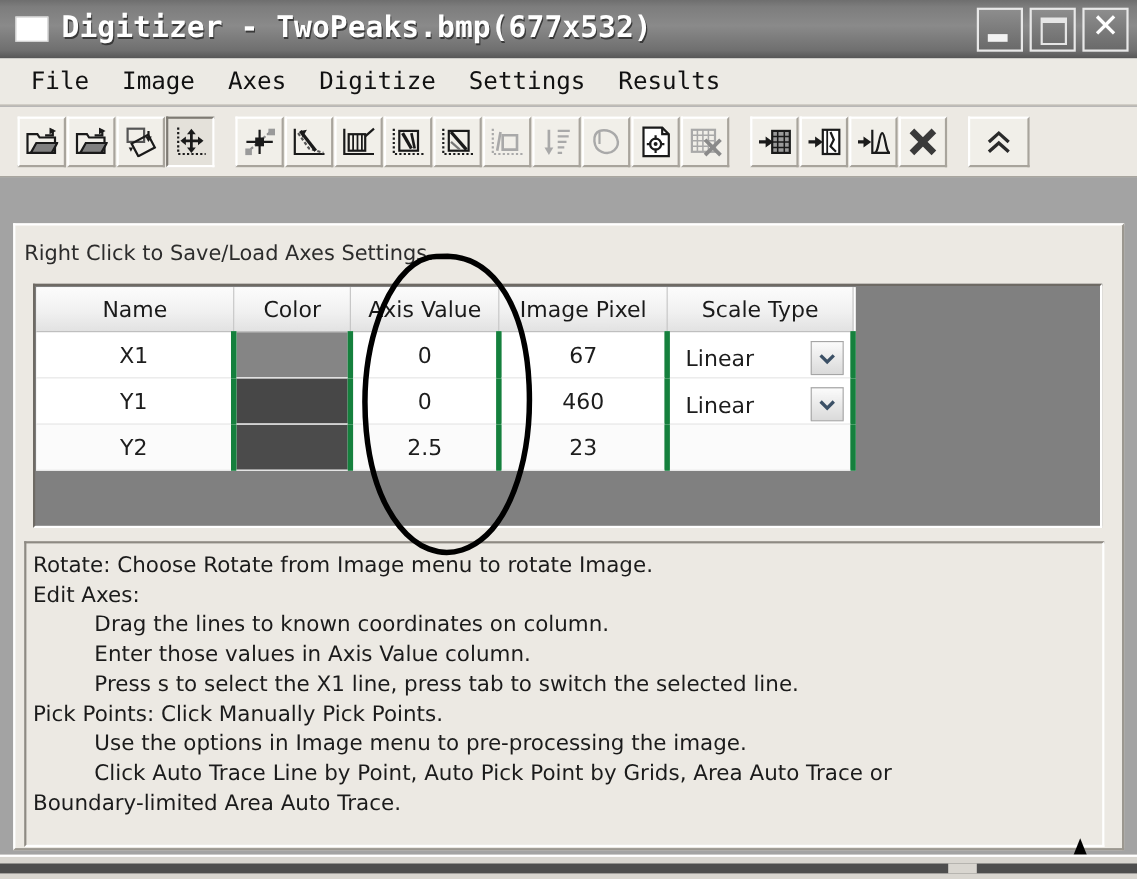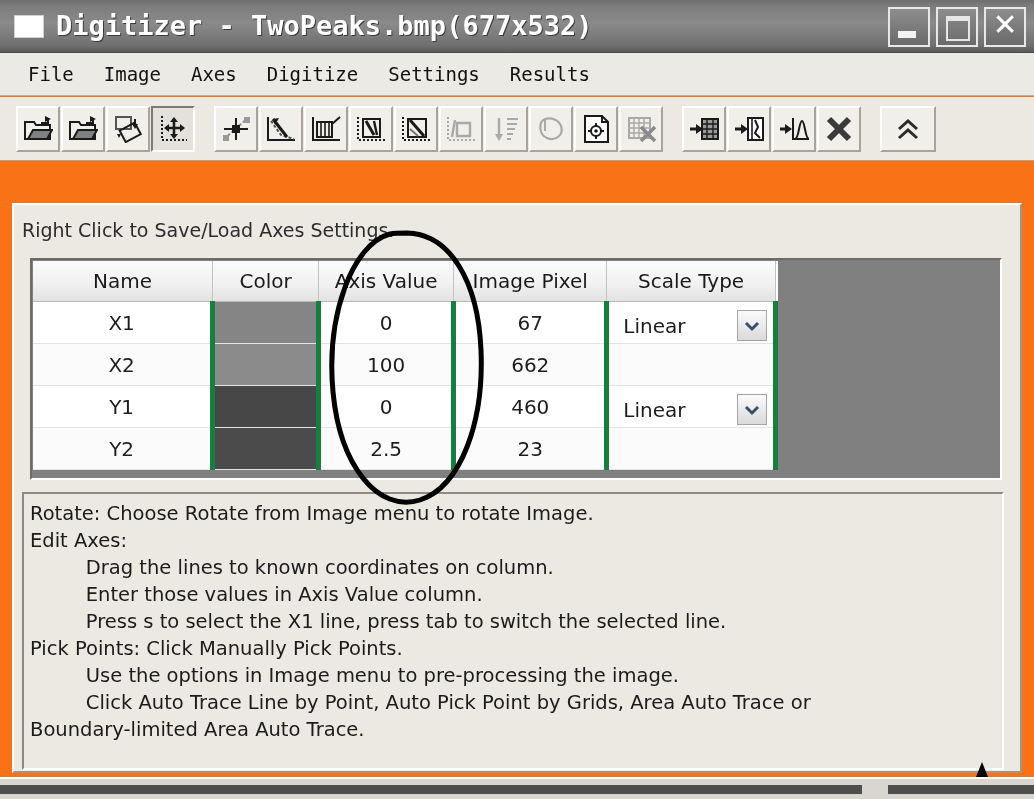--- a/index.html
+++ b/index.html
@@ -3,21 +3,21 @@
 <meta charset="utf-8">
 <style>
   html,body{margin:0;padding:0;background:#fff;}
   body{
     font-family:"DejaVu Sans", sans-serif;
     -webkit-font-smoothing:none;
   }
   .app{
     position:relative;
     width:1034px;height:799px;
-    background:#f97316;
+    background:#a3a3a3;
     overflow:hidden;
   }
 
   
   .titlebar{
     position:absolute;left:0;top:0;width:1034px;height:52px;
     background:linear-gradient(to bottom,#6e6e6e 0%,#7d7d7d 12%,#8a8a8a 45%,#6f6f6f 88%,#5a5a5a 100%);
     border-bottom:1px solid #4a4a4a;
     display:flex;align-items:center;
   }
@@ -58,21 +58,21 @@
   
   .menubar{
     position:absolute;left:0;top:53px;width:1034px;height:43px;
     background:#eceae4;
     border-bottom:1px solid #b5b2aa;
     display:flex;align-items:center;
     padding-left:16px;box-sizing:border-box;
   }
   .menu-item{
     font-family:"DejaVu Sans Mono","Liberation Mono",monospace;
-    font-size:19px;color:#111;
+    font-size:22px;color:#111;
     padding:2px 12px;margin-right:6px;
     cursor:default;white-space:nowrap;
   }
 
   
   .toolbar{
     position:absolute;left:0;top:97px;width:1034px;height:63px;
     background:#ece9e3;
     border-bottom:1px solid #a9a69f;
     display:flex;align-items:center;
@@ -453,29 +453,20 @@
           <td class="c-scale">
             <div class="scale-cell">
               <span class="scale-label">Linear</span>
               <span class="combo-arrow">
                 <svg width="16" height="12" viewBox="0 0 16 12">
                     <path d="M2 3 L8 9 L14 3" fill="none" stroke="#3b5066" stroke-width="3"></path>
                   </svg>
               </span>
             </div>
           </td>
-        </tr>
-        <tr class="alt">
-          <td class="c-name">X2</td>
-          <td class="c-color">
-              <span class="swatch" style="background:#8b8b8b"></span>
-            </td>
-          <td class="c-value">100</td>
-          <td class="c-pixel">662</td>
-          <td class="c-scale"></td>
         </tr>
         <tr>
           <td class="c-name">Y1</td>
           <td class="c-color">
               <span class="swatch" style="background:#474747"></span>
             </td>
           <td class="c-value">0</td>
           <td class="c-pixel">460</td>
           <td class="c-scale">
             <div class="scale-cell">

